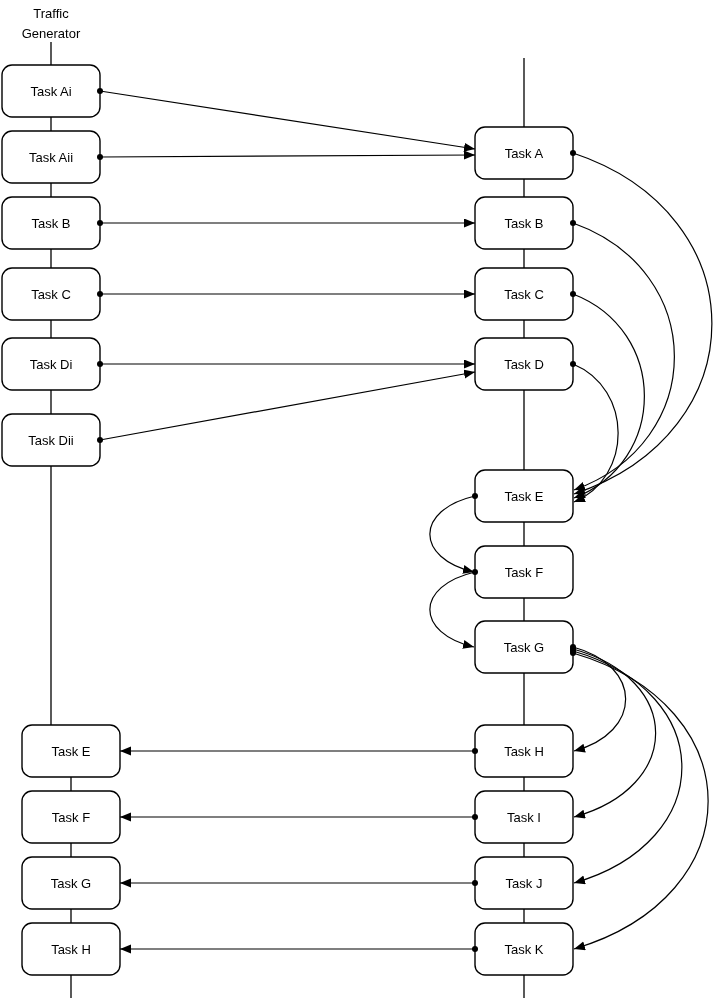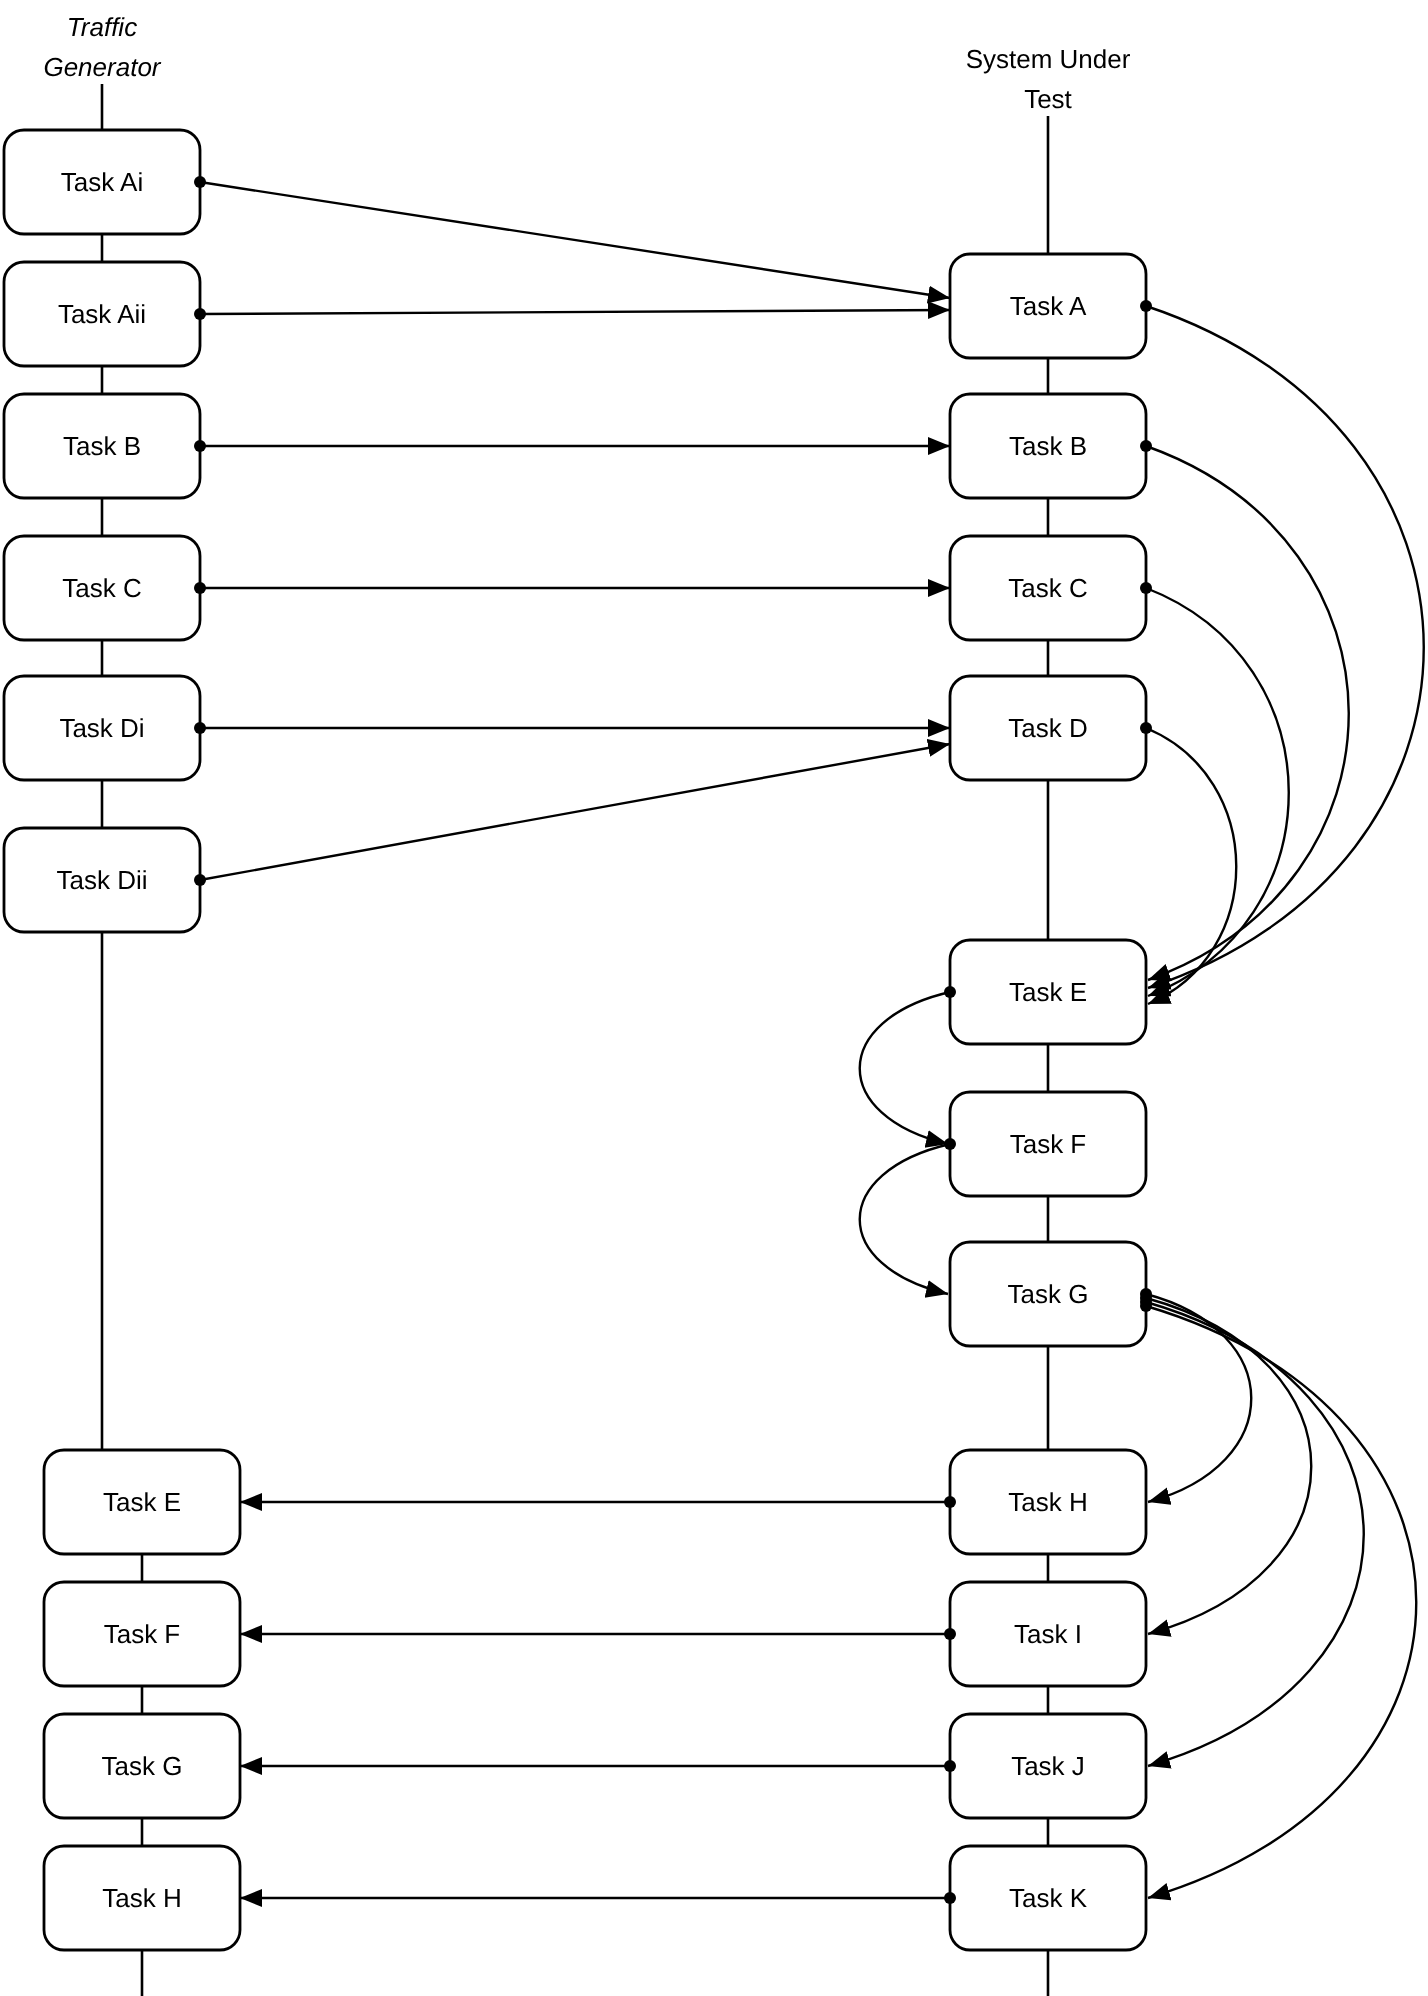--- a/index.html
+++ b/index.html
@@ -13,36 +13,35 @@
     overflow: hidden;
   }
   .col-header {
     position: absolute;
     text-align: center;
     font-size: 13px;
     line-height: 1.5;
     color: var(--ink, #000000);
     z-index: 2;
   }
-  #hdr-left  { left: 11px;  top: 4px;  width: 80px; font-style: italic; }
+  #hdr-left  { left: 11px;  top: 4px;  width: 80px; }
   #hdr-right { left: 478px; top: 20px; width: 92px; }
   #diagram-svg { position: absolute; left: 0; top: 0; z-index: 1; }
   .lifeline  { stroke: var(--ink, #000); stroke-width: 1.3; }
   .node-box  { fill: var(--paper, #fff); stroke: var(--ink, #000); stroke-width: 1.4; }
   .node-label { font-family: "Liberation Sans", sans-serif; font-size: 13px; fill: var(--ink, #000); text-anchor: middle; }
   .edge      { fill: none; stroke: var(--ink, #000); stroke-width: 1.2; }
   .arrowhead { fill: var(--ink, #000); stroke: none; }
   .edge-dot  { fill: var(--ink, #000); stroke: none; }
 </style>
 </head>
 <body>
 
 <div id="canvas">
   <div id="hdr-left" class="col-header">Traffic Generator</div>
-  <div id="hdr-right" class="col-header">System Under Test</div>
 
   <svg id="diagram-svg" width="714" height="998" viewBox="0 0 714 998">
     <defs>
       <marker id="arrow" markerUnits="userSpaceOnUse" markerWidth="12" markerHeight="10" refX="11" refY="4.5" orient="auto">
         <path d="M0,0 L11,4.5 L0,9 Z" class="arrowhead"></path>
       </marker>
       <marker id="dot" markerUnits="userSpaceOnUse" markerWidth="8" markerHeight="8" refX="4" refY="4">
         <circle cx="4" cy="4" r="3" class="edge-dot"></circle>
       </marker>
     </defs>

